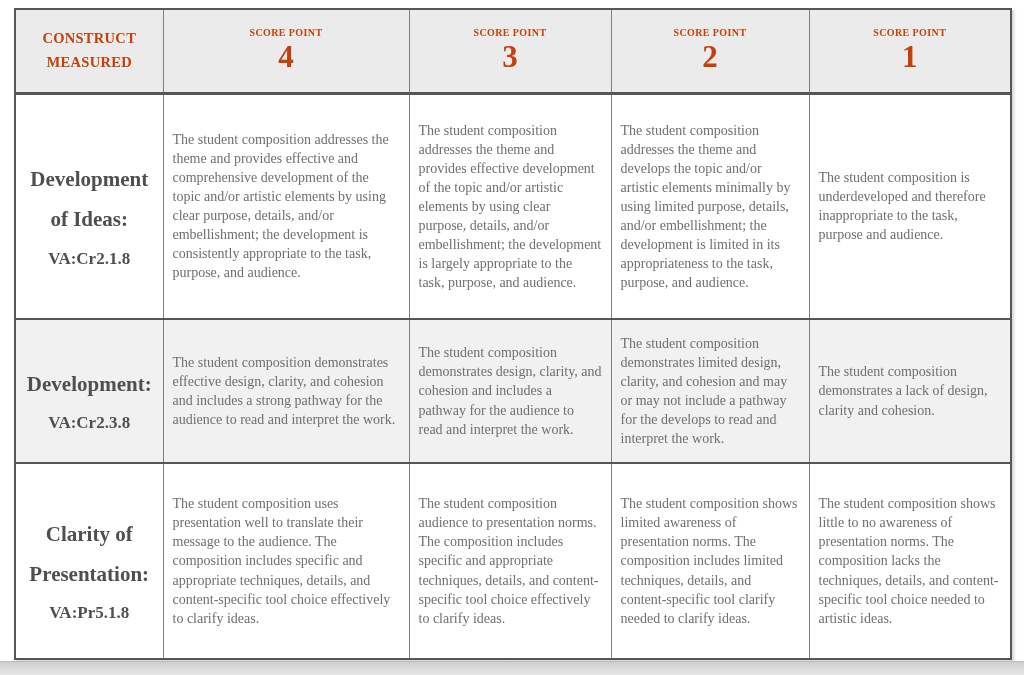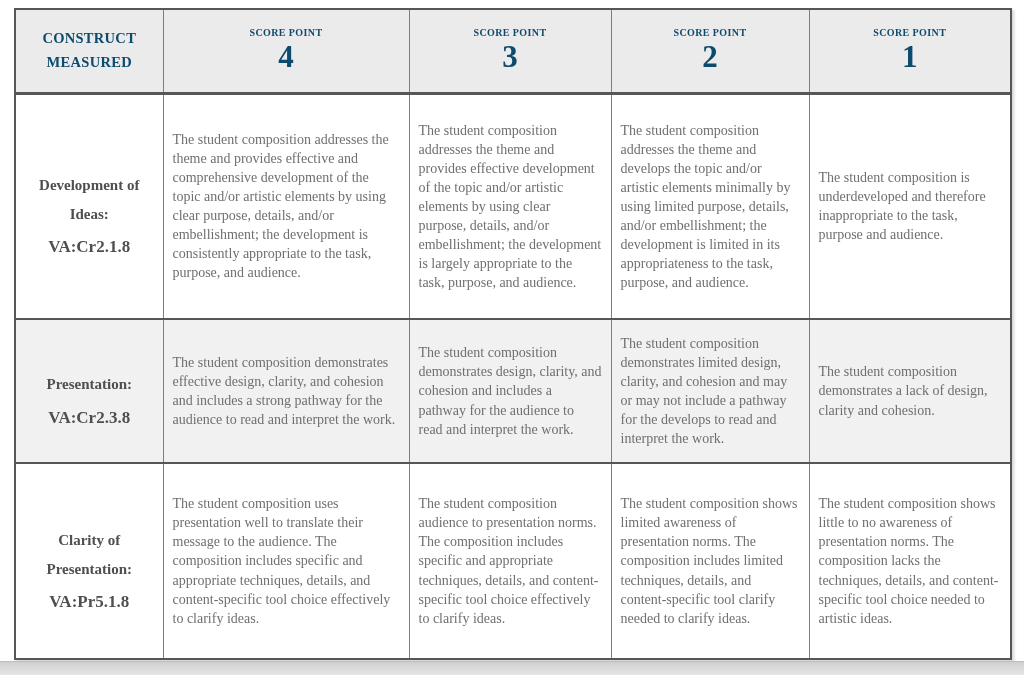--- a/index.html
+++ b/index.html
@@ -27,21 +27,21 @@
     box-shadow: 2px 2px 3px rgba(0,0,0,0.18);
   }
   th, td {
     border-left: 1px solid #7e7e7e;
     border-right: 1px solid #7e7e7e;
     vertical-align: middle;
   }
   thead th {
     background: #ebebeb;
     border-bottom: 3px solid #565656;
-    color: #0c4a6e;
+    color: #c2410c;
     text-align: center;
     height: 84px;
     padding: 4px 6px;
   }
   .sp-label {
     font-size: 10px;
     font-weight: bold;
     letter-spacing: 0.4px;
   }
   .construct-head {
@@ -56,21 +56,21 @@
     font-weight: bold;
     line-height: 1.1;
     margin-top: 2px;
   }
   tbody td.construct-cell {
     text-align: center;
     color: #4f4f4f;
     padding: 0 6px;
   }
   .construct-name {
-    font-size: 15px;
+    font-size: 21px;
     font-weight: bold;
     line-height: 1.9;
     margin-top: 16px;
   }
   .standard-code {
     font-size: 17px;
     font-weight: bold;
     margin-top: 9px;
   }
   tbody td.desc-cell {
@@ -125,21 +125,21 @@
         <div class="construct-name">Development of Ideas:</div>
         <div class="standard-code">VA:Cr2.1.8</div>
       </td>
       <td class="desc-cell">The student composition addresses the theme and provides effective and comprehensive development of the topic and/or artistic elements by using clear purpose, details, and/or embellishment; the development is consistently appropriate to the task, purpose, and audience.</td>
       <td class="desc-cell">The student composition addresses the theme and provides effective development of the topic and/or artistic elements by using clear purpose, details, and/or embellishment; the development is largely appropriate to the task, purpose, and audience.</td>
       <td class="desc-cell">The student composition addresses the theme and develops the topic and/or artistic elements minimally by using limited purpose, details, and/or embellishment; the development is limited in its appropriateness to the task, purpose, and audience.</td>
       <td class="desc-cell">The student composition is underdeveloped and therefore inappropriate to the task, purpose and audience.</td>
     </tr>
     <tr class="row-2 alt">
       <td class="construct-cell">
-        <div class="construct-name">Presentation:</div>
+        <div class="construct-name">Development:</div>
         <div class="standard-code">VA:Cr2.3.8</div>
       </td>
       <td class="desc-cell">The student composition demonstrates effective design, clarity, and cohesion and includes a strong pathway for the audience to read and interpret the work.</td>
       <td class="desc-cell">The student composition demonstrates design, clarity, and cohesion and includes a pathway for the audience to read and interpret the work.</td>
       <td class="desc-cell">The student composition demonstrates limited design, clarity, and cohesion and may or may not include a pathway for the develops to read and interpret the work.</td>
       <td class="desc-cell">The student composition demonstrates a lack of design, clarity and cohesion.</td>
     </tr>
     <tr class="row-3">
       <td class="construct-cell">
         <div class="construct-name">Clarity of Presentation:</div>

